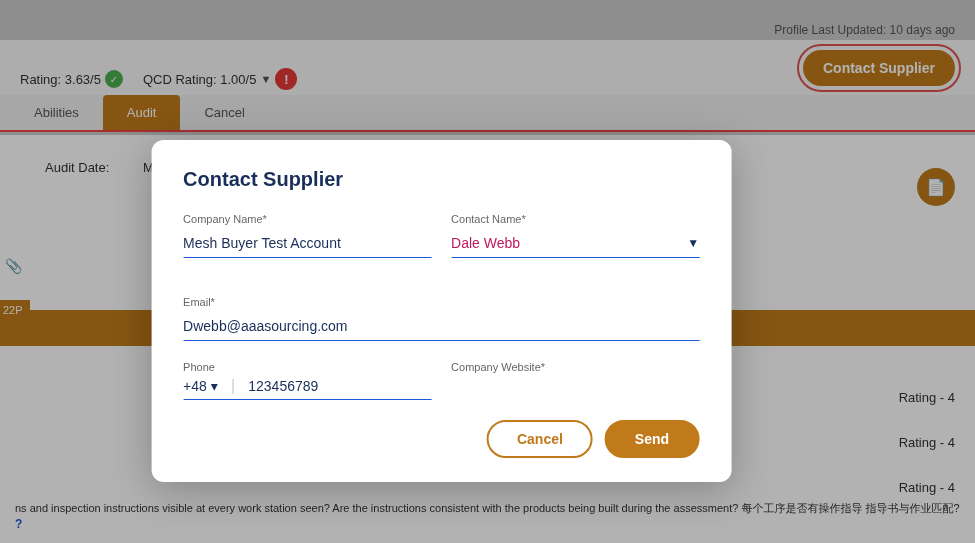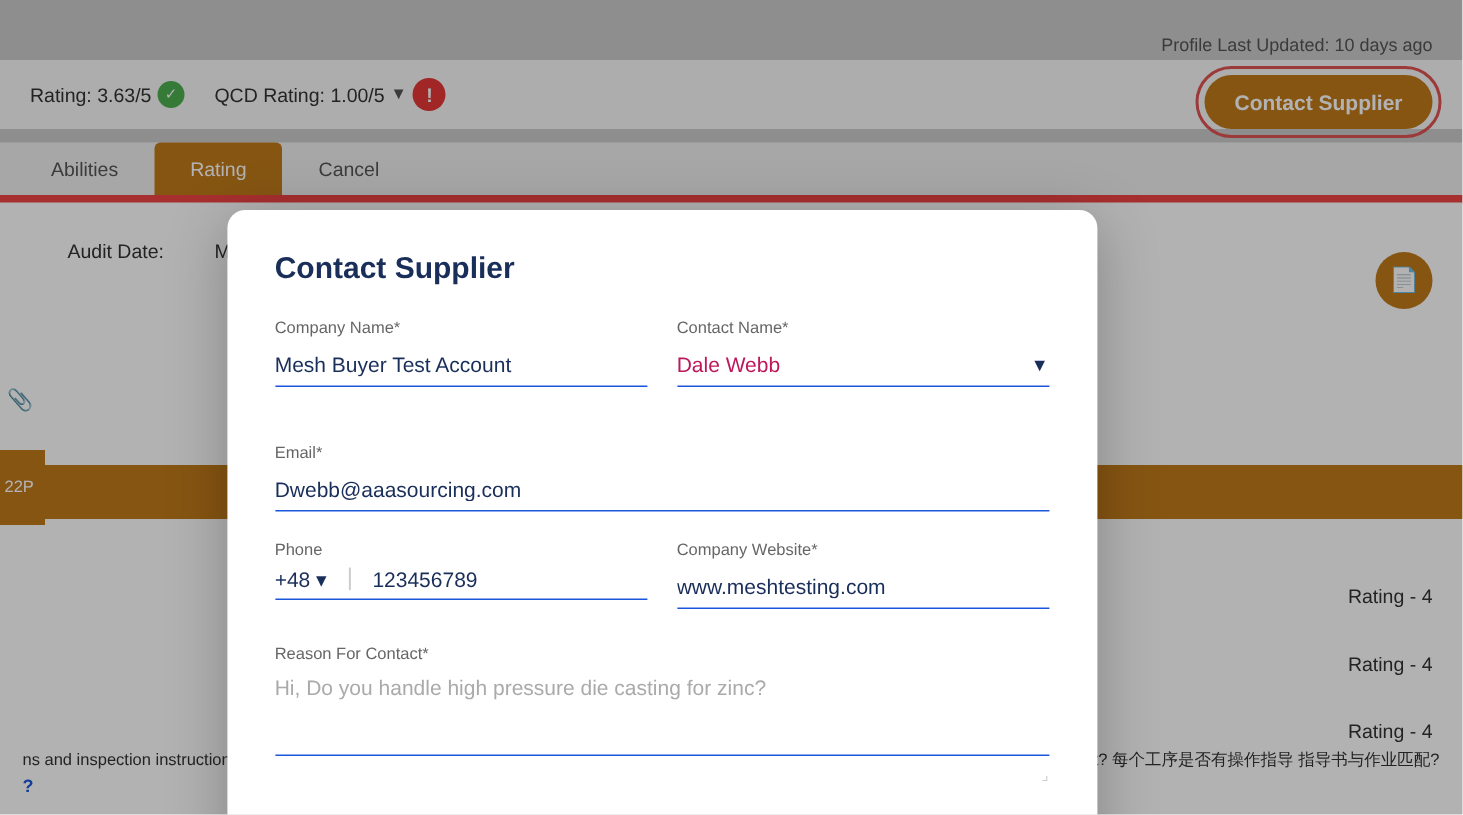--- a/index.html
+++ b/index.html
@@ -26,21 +26,21 @@
       position: absolute;
       top: 0; right: 0;
       padding: 23px 20px;
       font-size: 12px;
       color: #555;
     }
 
     .bg-ratings-bar {
       position: absolute;
       top: 40px; left: 0; right: 0;
-      padding: 12px 20px;
+      padding: 28px 20px;
       display: flex;
       align-items: center;
       gap: 20px;
       background: #f8f8f8;
     }
 
     .bg-rating-text {
       font-size: 13px;
       color: #333;
       display: flex;
@@ -85,21 +85,21 @@
       outline: 2px solid #e05252;
       outline-offset: 4px;
     }
 
     .bg-tabs-bar {
       position: absolute;
       top: 95px; left: 0; right: 0;
       display: flex;
       gap: 0;
       background: #f0f0f0;
-      border-bottom: 6px solid #ef4444;
+      border-bottom: 2px solid #ef4444;
       padding: 0 10px;
     }
 
     .bg-tab {
       padding: 10px 24px;
       font-size: 13px;
       color: #555;
       cursor: pointer;
     }
 
@@ -345,21 +345,21 @@
       z-index: 5;
     }
 
     .bg-22p {
       position: absolute;
       top: 300px; left: 0;
       width: 30px;
       background: #c17a1a;
       color: white;
       font-size: 11px;
-      padding: 19px 3px;
+      padding: 4px 3px;
       z-index: 5;
     }
 
     .bg-clip-icon {
       position: absolute;
       top: 258px; left: 5px;
       color: #888;
       font-size: 14px;
       z-index: 5;
     }
@@ -385,21 +385,21 @@
   </span>
 </div>
 
 <button class="bg-contact-btn">Contact Supplier</button>
 
 <div class="bg-tabs-bar">
   <div class="bg-tab">
     <span>Abilities</span>
   </div>
   <div class="bg-tab active">
-    <span>Rating</span>
+    <span>Audit</span>
   </div>
   <div class="bg-tab">
     <span>Cancel</span>
   </div>
 </div>
 
 <div class="bg-content">
   <div class="bg-audit-date">
     <span>Audit Date:</span>
     <span style="margin-left:30px;">May/23/2024</span>
@@ -470,29 +470,21 @@
           <option>+1</option>
           <option>+44</option>
           <option>+86</option>
         </select>
         <span class="phone-divider">|</span>
         <input class="phone-number-input" type="text" value="123456789" style="">
       </div>
     </div>
     <div class="form-group">
       <label class="form-label">Company Website*</label>
-      <input class="form-input" type="text" value="www.meshtesting.com" style="">
     </div>
   </div>
 
-  <div class="textarea-group">
-    <label class="form-label">Reason For Contact*</label>
-    <textarea class="form-textarea" placeholder="Hi, Do you handle high pressure die casting for zinc?" style=""></textarea>
-    <div class="textarea-resize-handle">
-      <span class="resize-icon">⌟</span>
-    </div>
-  </div>
 
   <div class="modal-footer">
     <button class="btn-cancel">Cancel</button>
     <button class="btn-send">Send</button>
   </div>
 </div>
 
 </body></html>

